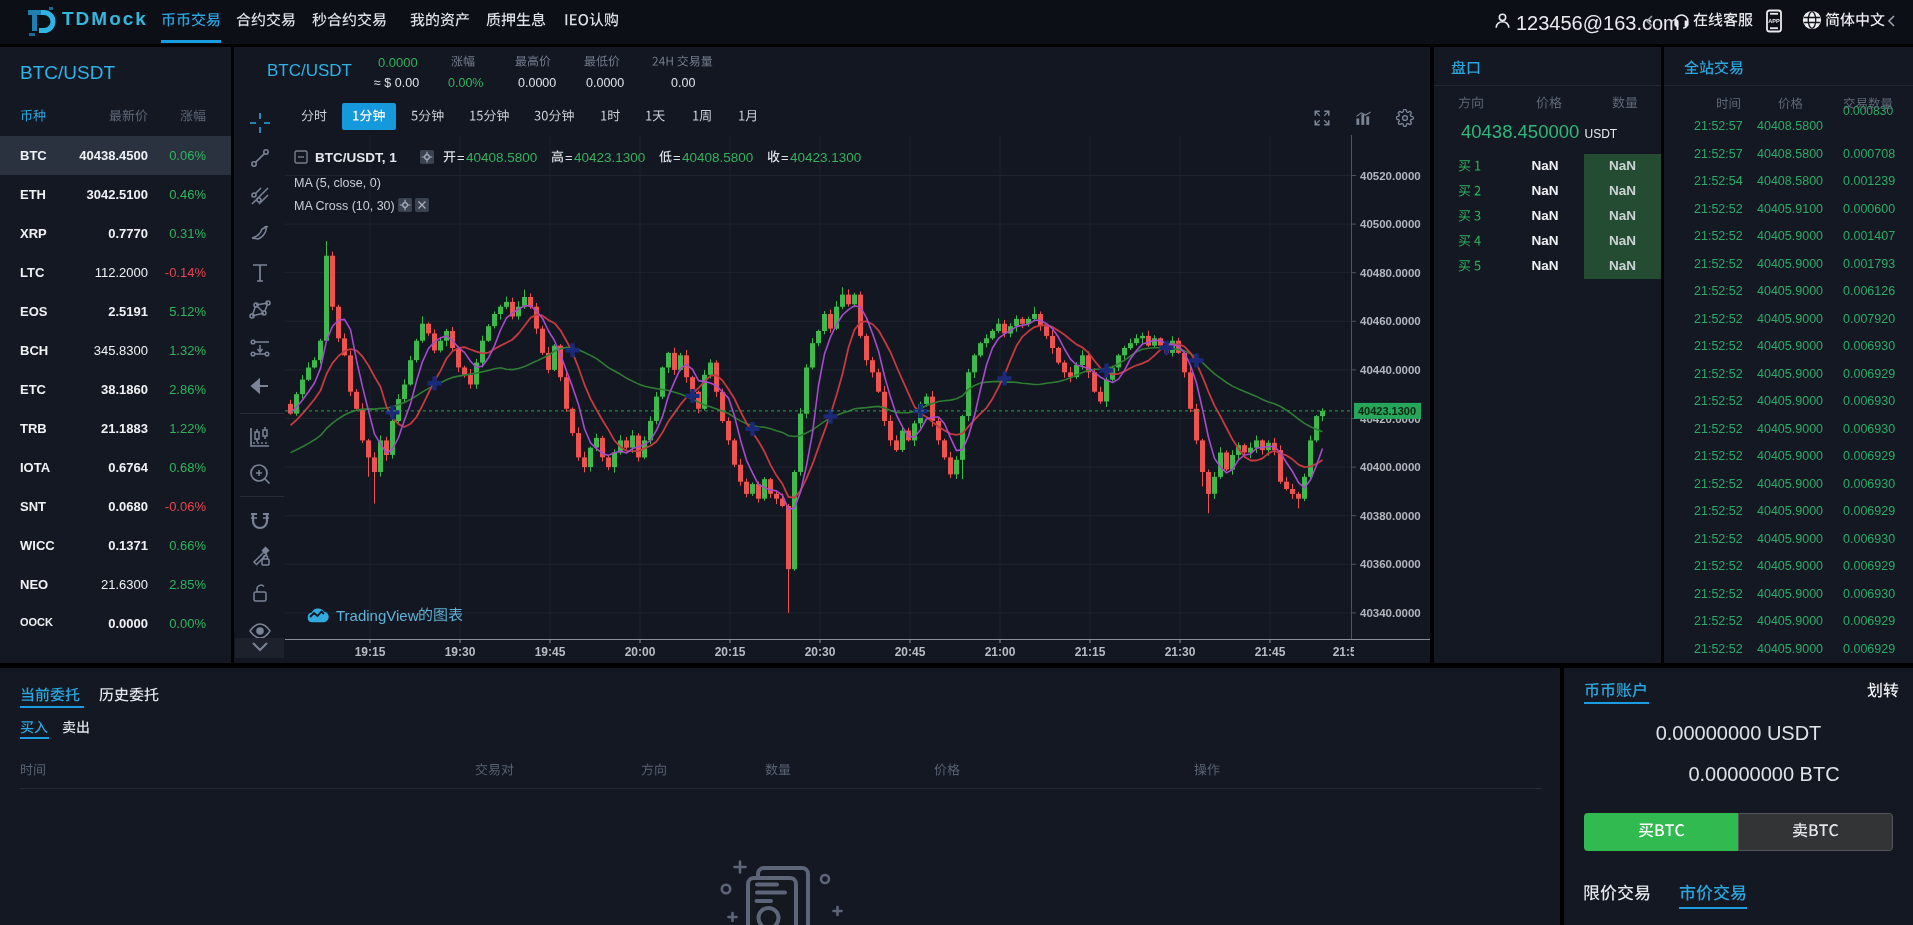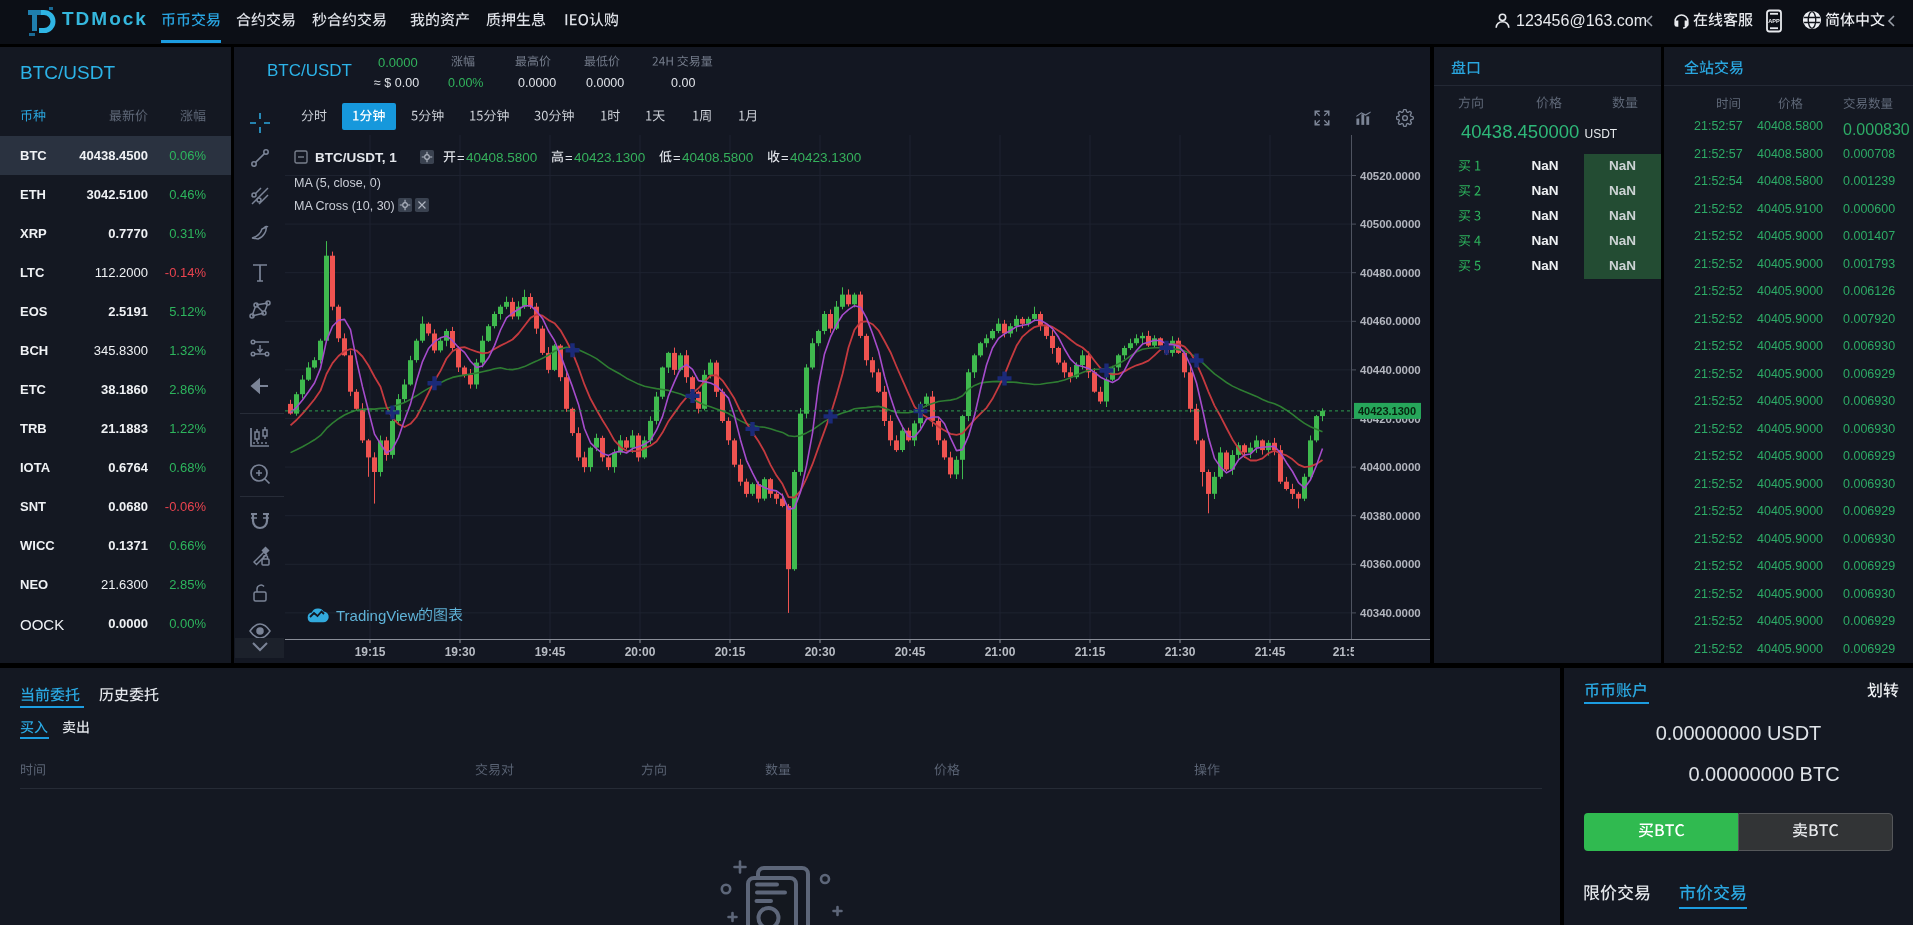--- a/index.html
+++ b/index.html
@@ -64,21 +64,21 @@
         <path transform="translate(309,0)" d="M97 0H543V99H213V336H483V434H213V639H532V737H97Z"></path>
         <path transform="translate(909,0)" d="M377 -14C567 -14 698 134 698 371C698 608 567 750 377 750C188 750 56 609 56 371C56 134 188 -14 377 -14ZM377 88C255 88 176 199 176 371C176 543 255 649 377 649C499 649 579 543 579 371C579 199 499 88 377 88Z"></path>
         <path transform="translate(1663,0)" d="M131 769C182 722 252 656 286 616L351 685C316 723 244 785 194 829ZM613 842C611 509 618 166 365 -15C391 -31 421 -60 437 -84C563 11 630 143 666 295C705 160 774 8 905 -84C920 -60 947 -31 973 -13C753 134 714 445 701 544C708 642 709 742 710 842ZM43 533V442H204V116C204 66 169 30 147 14C163 -1 188 -34 197 -54C213 -33 242 -9 432 126C423 145 410 181 404 206L296 133V533Z"></path>
         <path transform="translate(2663,0)" d="M209 633V369C209 245 197 74 34 -24C51 -38 76 -64 86 -80C259 36 283 223 283 368V633ZM257 112C306 56 366 -21 395 -68L461 -17C431 29 368 103 319 156ZM561 844C531 721 481 596 417 515V787H73V178H146V702H342V181H417V509C438 494 473 466 488 452C519 493 548 545 574 603H847C837 208 825 58 798 26C788 11 778 8 760 9C739 9 693 9 641 13C658 -14 669 -55 670 -81C720 -83 770 -84 801 -80C835 -74 857 -65 880 -33C916 16 926 176 938 643C939 656 939 690 939 690H610C626 734 640 779 652 824ZM668 376C683 340 697 298 710 258L570 231C608 313 645 414 669 508L583 532C563 420 518 296 503 265C488 231 475 209 459 204C470 182 482 142 487 125C507 137 538 147 729 188C735 166 739 147 742 130L813 157C801 217 767 320 735 398Z"></path>
       </g>
     </svg>
     <svg style="position:absolute;left:1493px;top:11px" width="19" height="19" viewBox="0 0 24 24" fill="none" stroke="#e8eaee" stroke-width="2">
       <circle cx="12" cy="8" r="4"></circle>
       <path d="M4 21c0-4.4 3.6-7.5 8-7.5s8 3.1 8 7.5"></path>
     </svg>
-    <div style="position:absolute;left:1516px;top:12px;font-size:16px;color:#e8eaee">123456@163.com</div>
+    <div style="position:absolute;left:1516px;top:12px;font-size:20px;color:#e8eaee">123456@163.com</div>
     <svg style="position:absolute;left:1645px;top:15px" width="10" height="12" viewBox="0 0 10 12" fill="none" stroke="#9aa0aa" stroke-width="1.6">
       <path d="M7 1 L2 6 L7 11"></path>
     </svg>
     <svg style="position:absolute;left:1672px;top:11px" width="19" height="19" viewBox="0 0 24 24" fill="none" stroke="#e8eaee" stroke-width="2">
       <path d="M4 13a8 8 0 0 1 16 0"></path>
       <path d="M4 13v4a2 2 0 0 0 2 2h1v-6H6a2 2 0 0 0-2 2z" fill="#e8eaee"></path>
       <path d="M20 13v4a2 2 0 0 1-2 2h-1v-6h1a2 2 0 0 1 2 2z" fill="#e8eaee"></path>
       <path d="M18 19c0 1.6-2 2.5-4 2.5"></path>
     </svg>
     <svg style="position:absolute;left:1693.0px;top:12.0px;overflow:visible;z-index:5" width="60" height="18">
@@ -165,21 +165,21 @@
 <div style="position:absolute;left:0;top:460px;width:206px;text-align:right;font-size:13px;color:#2db55d">0.68%</div>
 <div style="position:absolute;left:20px;top:499px;font-size:13px;font-weight:700;color:#eff1f4">SNT</div>
 <div style="position:absolute;left:0;top:499px;width:148px;text-align:right;font-size:13px;font-weight:700;color:#eff1f4">0.0680</div>
 <div style="position:absolute;left:0;top:499px;width:206px;text-align:right;font-size:13px;color:#e9434f">-0.06%</div>
 <div style="position:absolute;left:20px;top:538px;font-size:13px;font-weight:700;color:#eff1f4">WICC</div>
 <div style="position:absolute;left:0;top:538px;width:148px;text-align:right;font-size:13px;font-weight:700;color:#eff1f4">0.1371</div>
 <div style="position:absolute;left:0;top:538px;width:206px;text-align:right;font-size:13px;color:#2db55d">0.66%</div>
 <div style="position:absolute;left:20px;top:577px;font-size:13px;font-weight:700;color:#eff1f4">NEO</div>
 <div style="position:absolute;left:0;top:577px;width:148px;text-align:right;font-size:13px;font-weight:400;color:#eff1f4">21.6300</div>
 <div style="position:absolute;left:0;top:577px;width:206px;text-align:right;font-size:13px;color:#2db55d">2.85%</div>
-<div style="position:absolute;left:20px;top:616px;font-size:15px;font-weight:400;color:#eff1f4">OOCK</div>
+<div style="position:absolute;left:20px;top:616px;font-size:11px;font-weight:700;color:#eff1f4">OOCK</div>
 <div style="position:absolute;left:0;top:616px;width:148px;text-align:right;font-size:13px;font-weight:700;color:#eff1f4">0.0000</div>
 <div style="position:absolute;left:0;top:616px;width:206px;text-align:right;font-size:13px;color:#2db55d">0.00%</div>
 <div class="pane" style="left:234px;top:47px;width:1196px;height:616px;background:#131722"></div>
 <div style="position:absolute;left:267px;top:61px;font-size:17px;color:#2cb3e8;z-index:3">BTC/USDT</div>
 <div style="position:absolute;left:378px;top:55px;font-size:13px;color:#31b35c;z-index:3">0.0000</div>
 <div style="position:absolute;left:374px;top:76px;font-size:12.5px;color:#dfe2e8;z-index:3">≈ $ 0.00</div>
 <svg style="position:absolute;left:451.0px;top:54.8px;overflow:visible;z-index:5" width="24" height="14">
     <g fill="#767e8d" transform="translate(0,10.6) scale(0.012000,-0.012000)">
       <path transform="translate(0,0)" d="M67 778C115 740 172 685 198 648L249 694C222 729 164 782 116 818ZM33 507C81 470 138 417 166 382L216 429C187 464 128 514 81 549ZM55 -33 121 -66C152 26 187 148 212 252L153 286C125 174 85 46 55 -33ZM865 814C819 703 743 596 661 527C676 515 702 489 712 477C796 554 879 672 931 795ZM270 578C266 482 257 356 247 278H416C407 93 396 22 379 4C371 -5 363 -8 346 -7C331 -7 291 -7 247 -3C258 -22 264 -50 266 -71C310 -74 354 -74 377 -71C404 -69 420 -62 436 -43C462 -14 474 75 486 312C487 322 487 343 487 343H318C322 394 327 453 330 509H488V803H257V735H425V578ZM564 -81C579 -68 606 -55 788 18C785 32 781 61 781 81L645 32V385H712C749 194 816 28 921 -65C931 -47 954 -23 969 -10C874 66 810 217 775 385H961V454H645V828H576V454H494V385H576V49C576 9 550 -9 533 -18C544 -33 559 -63 564 -81Z"></path>
       <path transform="translate(1000,0)" d="M431 788V725H952V788ZM548 595H831V479H548ZM482 654V420H898V654ZM66 650V126H124V583H197V-80H262V583H340V211C340 203 338 201 331 200C323 200 305 200 280 201C290 183 299 154 301 136C335 136 358 137 376 149C393 161 397 182 397 209V650H262V839H197V650ZM505 118H648V15H505ZM869 118V15H713V118ZM505 179V282H648V179ZM869 179H713V282H869ZM437 343V-80H505V-46H869V-77H939V343Z"></path>
@@ -974,21 +974,21 @@
 <svg style="position:absolute;left:1843.0px;top:96.5px;overflow:visible;z-index:5" width="50" height="15">
     <g fill="#5f6878" transform="translate(0,11.0) scale(0.012500,-0.012500)">
       <path transform="translate(0,0)" d="M318 597C258 521 159 442 70 392C87 380 115 351 129 336C216 393 322 483 391 569ZM618 555C711 491 822 396 873 332L936 382C881 445 768 536 677 598ZM352 422 285 401C325 303 379 220 448 152C343 72 208 20 47 -14C61 -31 85 -64 93 -82C254 -42 393 16 503 102C609 16 744 -42 910 -74C920 -53 941 -22 958 -5C797 21 663 74 559 151C630 220 686 303 727 406L652 427C618 335 568 260 503 199C437 261 387 336 352 422ZM418 825C443 787 470 737 485 701H67V628H931V701H517L562 719C549 754 516 809 489 849Z"></path>
       <path transform="translate(1000,0)" d="M260 573H754V473H260ZM260 731H754V633H260ZM186 794V410H297C233 318 137 235 39 179C56 167 85 140 98 126C152 161 208 206 260 257H399C332 150 232 55 124 -6C141 -18 169 -45 181 -60C295 15 408 127 483 257H618C570 137 493 31 402 -38C418 -49 449 -73 461 -85C557 -6 642 116 696 257H817C801 85 784 13 763 -7C753 -17 744 -19 726 -19C708 -19 662 -19 613 -13C625 -32 632 -60 633 -79C683 -82 732 -82 757 -80C786 -78 806 -71 826 -52C856 -20 876 66 895 291C897 302 898 325 898 325H322C345 352 366 381 384 410H829V794Z"></path>
       <path transform="translate(2000,0)" d="M443 821C425 782 393 723 368 688L417 664C443 697 477 747 506 793ZM88 793C114 751 141 696 150 661L207 686C198 722 171 776 143 815ZM410 260C387 208 355 164 317 126C279 145 240 164 203 180C217 204 233 231 247 260ZM110 153C159 134 214 109 264 83C200 37 123 5 41 -14C54 -28 70 -54 77 -72C169 -47 254 -8 326 50C359 30 389 11 412 -6L460 43C437 59 408 77 375 95C428 152 470 222 495 309L454 326L442 323H278L300 375L233 387C226 367 216 345 206 323H70V260H175C154 220 131 183 110 153ZM257 841V654H50V592H234C186 527 109 465 39 435C54 421 71 395 80 378C141 411 207 467 257 526V404H327V540C375 505 436 458 461 435L503 489C479 506 391 562 342 592H531V654H327V841ZM629 832C604 656 559 488 481 383C497 373 526 349 538 337C564 374 586 418 606 467C628 369 657 278 694 199C638 104 560 31 451 -22C465 -37 486 -67 493 -83C595 -28 672 41 731 129C781 44 843 -24 921 -71C933 -52 955 -26 972 -12C888 33 822 106 771 198C824 301 858 426 880 576H948V646H663C677 702 689 761 698 821ZM809 576C793 461 769 361 733 276C695 366 667 468 648 576Z"></path>
       <path transform="translate(3000,0)" d="M250 665H747V610H250ZM250 763H747V709H250ZM177 808V565H822V808ZM52 522V465H949V522ZM230 273H462V215H230ZM535 273H777V215H535ZM230 373H462V317H230ZM535 373H777V317H535ZM47 3V-55H955V3H535V61H873V114H535V169H851V420H159V169H462V114H131V61H462V3Z"></path>
     </g>
   </svg>
 <div style="position:absolute;left:1694px;top:119.0px;font-size:12.5px;color:#2dab66">21:52:57</div>
 <div style="position:absolute;left:1757px;top:119.0px;font-size:12.5px;color:#2dab66">40408.5800</div>
-<div style="position:absolute;left:1843px;top:121px;font-size:16px;color:#2dab66">0.000830</div>
+<div style="position:absolute;left:1843px;top:104px;font-size:12px;color:#2dab66">0.000830</div>
 <div style="position:absolute;left:1694px;top:146.5px;font-size:12.5px;color:#2dab66">21:52:57</div>
 <div style="position:absolute;left:1757px;top:146.5px;font-size:12.5px;color:#2dab66">40408.5800</div>
 <div style="position:absolute;left:1843px;top:146.5px;font-size:12.5px;color:#2dab66">0.000708</div>
 <div style="position:absolute;left:1694px;top:174.0px;font-size:12.5px;color:#2dab66">21:52:54</div>
 <div style="position:absolute;left:1757px;top:174.0px;font-size:12.5px;color:#2dab66">40408.5800</div>
 <div style="position:absolute;left:1843px;top:174.0px;font-size:12.5px;color:#2dab66">0.001239</div>
 <div style="position:absolute;left:1694px;top:201.5px;font-size:12.5px;color:#2dab66">21:52:52</div>
 <div style="position:absolute;left:1757px;top:201.5px;font-size:12.5px;color:#2dab66">40405.9100</div>
 <div style="position:absolute;left:1843px;top:201.5px;font-size:12.5px;color:#2dab66">0.000600</div>
 <div style="position:absolute;left:1694px;top:229.0px;font-size:12.5px;color:#2dab66">21:52:52</div>

